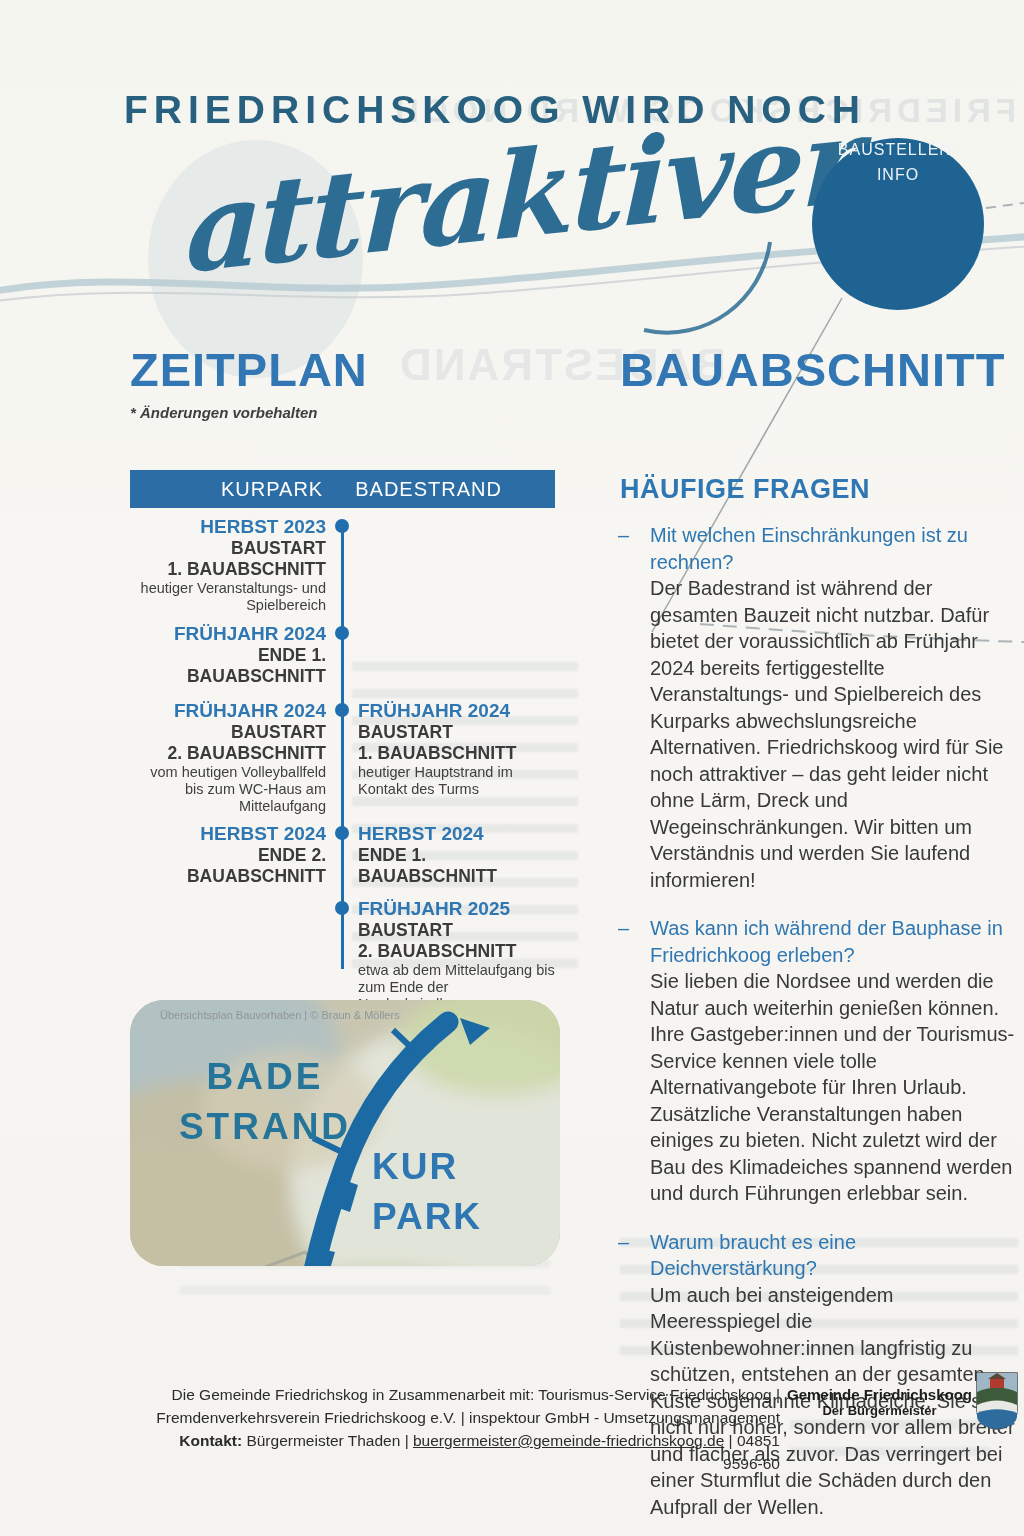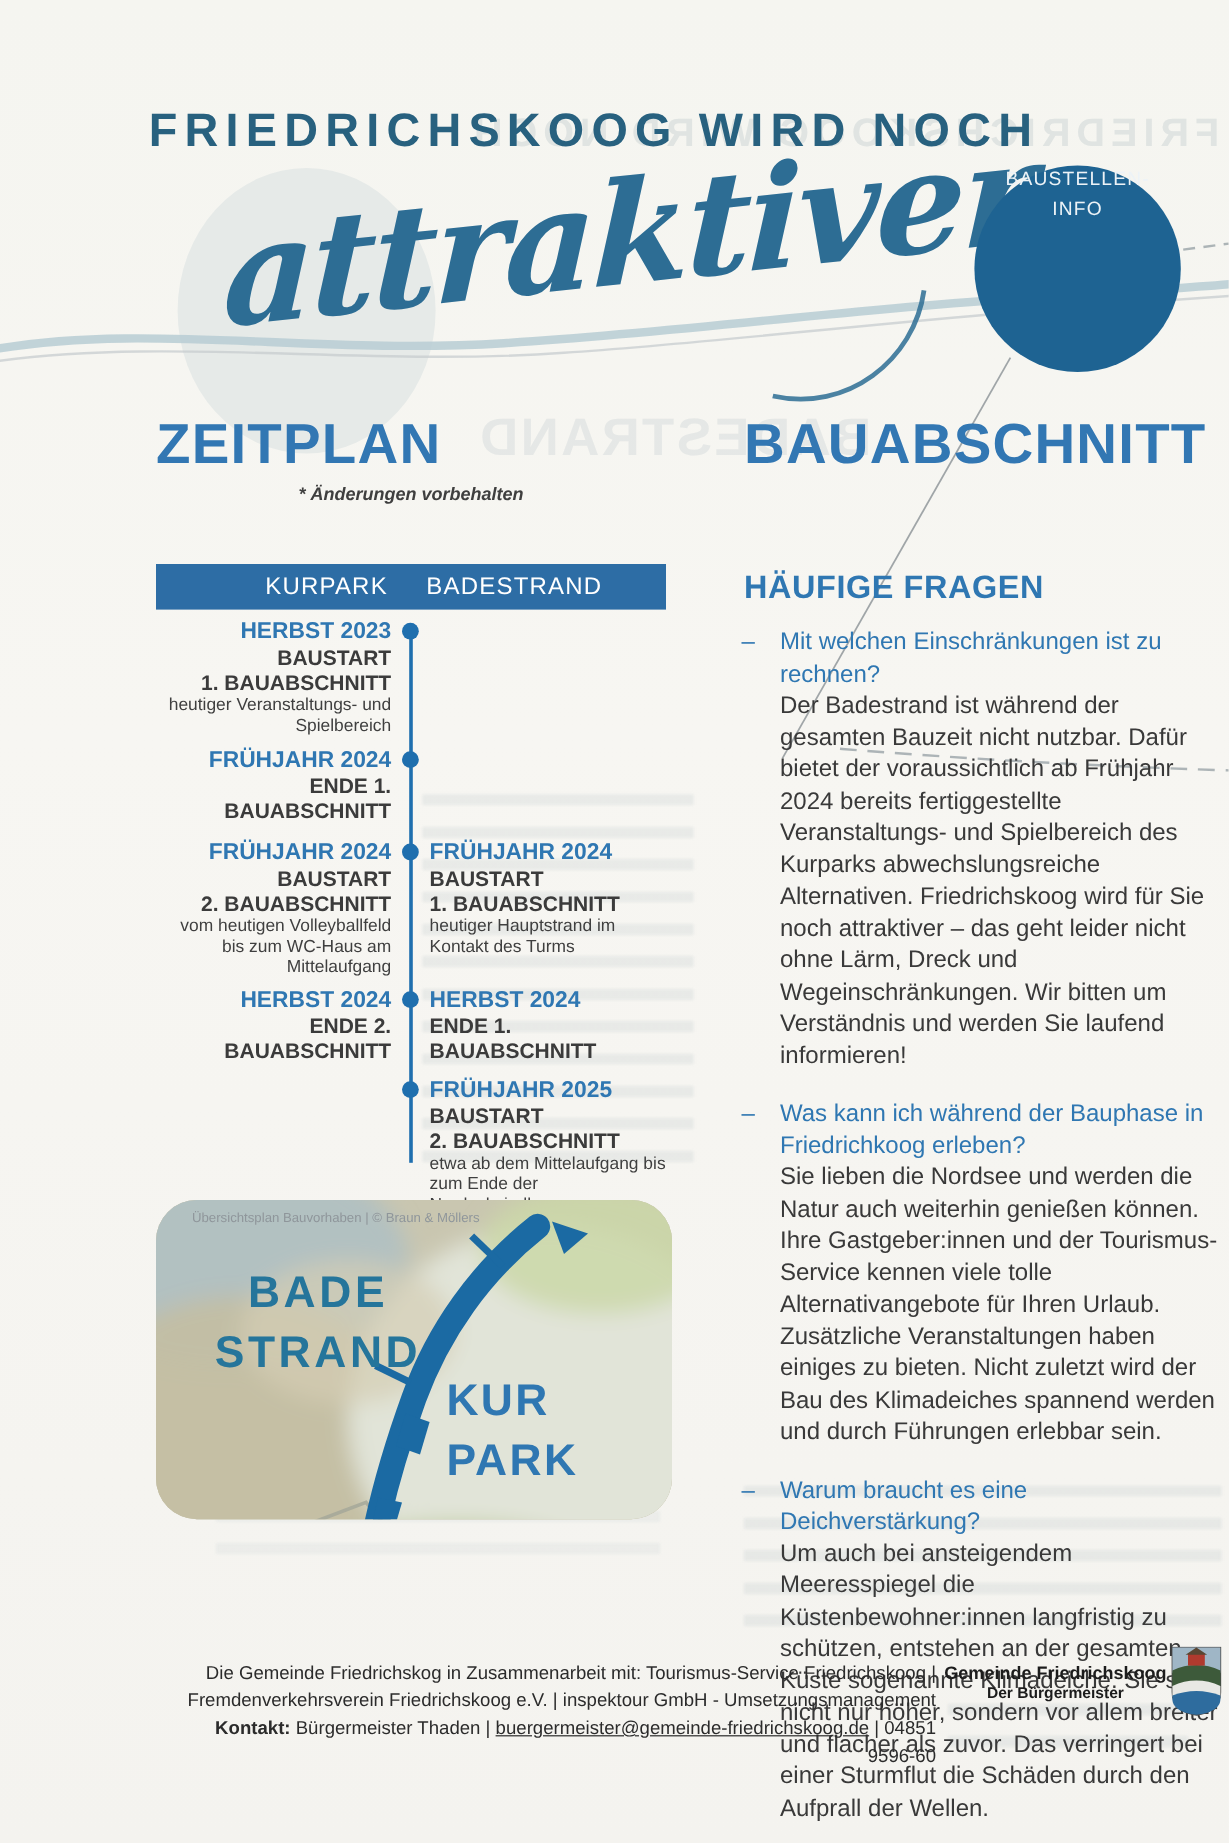--- a/index.html
+++ b/index.html
@@ -28,21 +28,21 @@
   .badge{position:absolute;left:812px;top:138px;width:172px;height:172px;border-radius:50%;
        display:flex;flex-direction:column;align-items:center;justify-content:flex-start;
        color:#edf3f7;font-size:16px;letter-spacing:1px;line-height:1.55;z-index:3;text-align:center;}
 
   .decor-svg{position:absolute;inset:0;z-index:2;pointer-events:none;}
 
   
   .h1{position:absolute;font-size:47px;font-weight:bold;color:#3277b3;letter-spacing:1px;z-index:3;}
   .zeit-h1{left:130px;top:342px;}
   .wiss-h1{left:620px;top:342px;}
-  .change-note{position:absolute;left:130px;top:404px;width:425px;text-align:center;
+  .change-note{position:absolute;left:130px;top:404px;width:425px;text-align:left;
        font-size:15px;font-style:italic;font-weight:bold;color:#3f3f3f;z-index:3;}
   .tl-bar{position:absolute;left:130px;top:470px;width:425px;height:38px;background:#2d6da5;
        display:flex;align-items:center;padding-left:91px;gap:32px;box-sizing:border-box;
        color:#ffffff;font-size:20px;letter-spacing:1px;z-index:3;}
   .timeline{position:absolute;left:130px;top:515px;width:425px;z-index:3;}
   .tl-line{position:absolute;left:211px;top:6px;width:3px;height:448px;background:#1f6fae;}
   .tl-row{position:relative;display:grid;grid-template-columns:196px 1fr;column-gap:32px;}
   .tl-dot{position:absolute;left:205px;top:4px;width:14px;height:14px;border-radius:50%;background:#1f6fae;}
   .tl-left{text-align:right;}
   .tl-right{text-align:left;}

